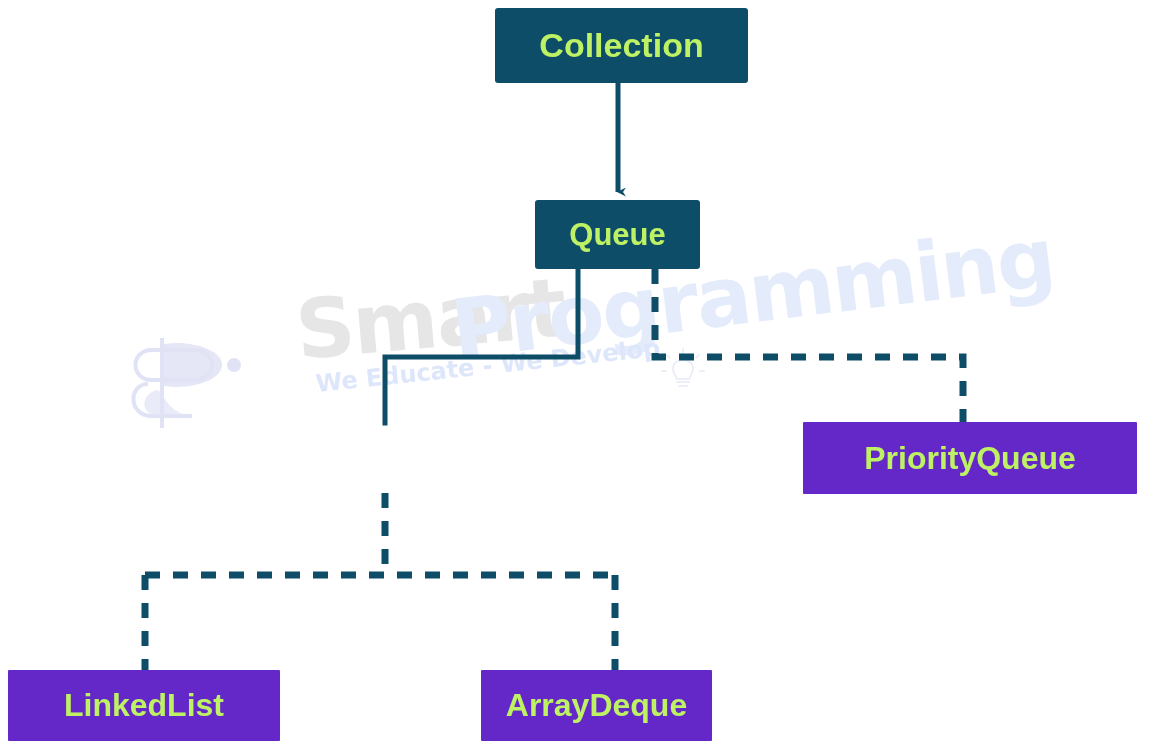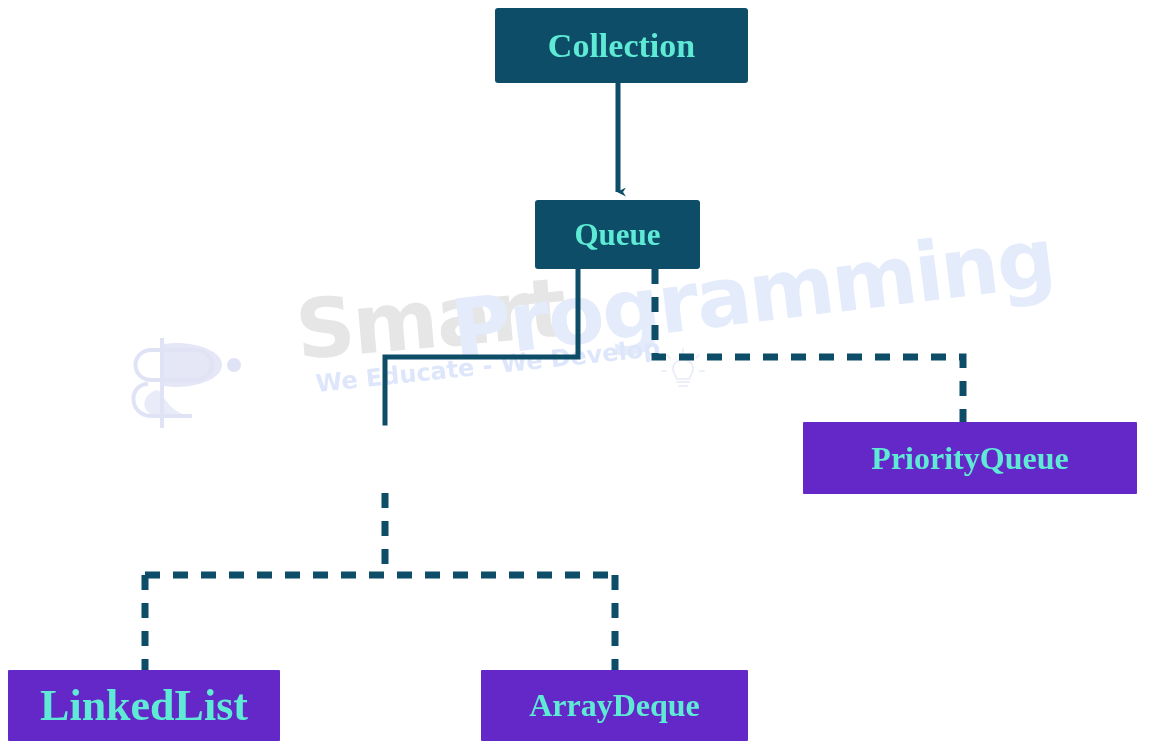--- a/index.html
+++ b/index.html
@@ -43,35 +43,35 @@
   }
   #wm-bulb{left:660px;top:348px;width:46px;height:46px;}
 
   
   #wires{position:absolute;left:0;top:0;width:1169px;height:752px;}
 
   
   .node{
     position:absolute;
     display:flex;align-items:center;justify-content:center;
-    color:#5eead4;
-    font-family:Liberation Serif, serif;
+    color:#bef264;
+    font-family:Liberation Sans, sans-serif;
     font-weight:bold;
     white-space:nowrap;
     box-sizing:border-box;
   }
   .iface{background:#0d4d68;border-radius:3px;}
   .klass{background:#6428c8;border-radius:1px;}
 
   #n-collection{left:495px;top:8px;width:253px;height:75px;font-size:34px;}
   #n-queue{left:535px;top:200px;width:165px;height:69px;font-size:31px;}
   #n-deque{left:305px;top:423px;width:161px;height:70px;font-size:31px;}
   #n-priorityqueue{left:803px;top:422px;width:334px;height:72px;font-size:32px;}
-  #n-linkedlist{left:8px;top:670px;width:272px;height:71px;font-size:44px;text-align:center;}
-  #n-arraydeque{left:481px;top:670px;width:267px;height:71px;font-size:32px;text-align:center;}
+  #n-linkedlist{left:8px;top:670px;width:272px;height:71px;font-size:32px;text-align:center;}
+  #n-arraydeque{left:481px;top:670px;width:231px;height:71px;font-size:32px;text-align:center;}
 </style>
 </head>
 <body>
 
 <div id="stage">
 
   <div class="wm" id="wm-logo">
     <svg width="150" height="115" viewBox="0 0 150 115">
       <g fill="none" stroke="#e0e3f5" stroke-width="4">
         <path d="M30 32 C8 32 8 62 30 62 L72 62 C96 62 96 32 72 32 Z"></path>

